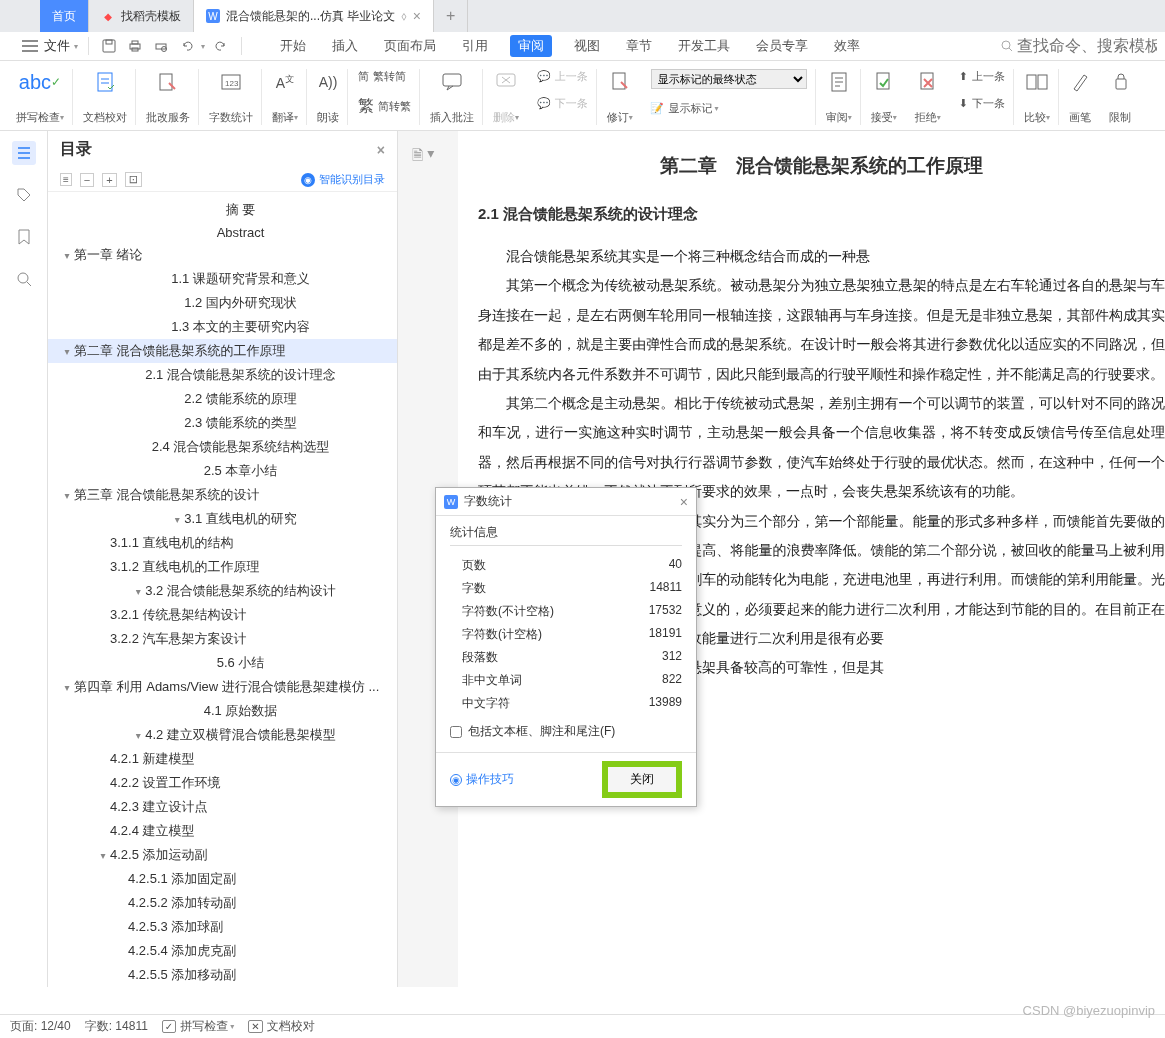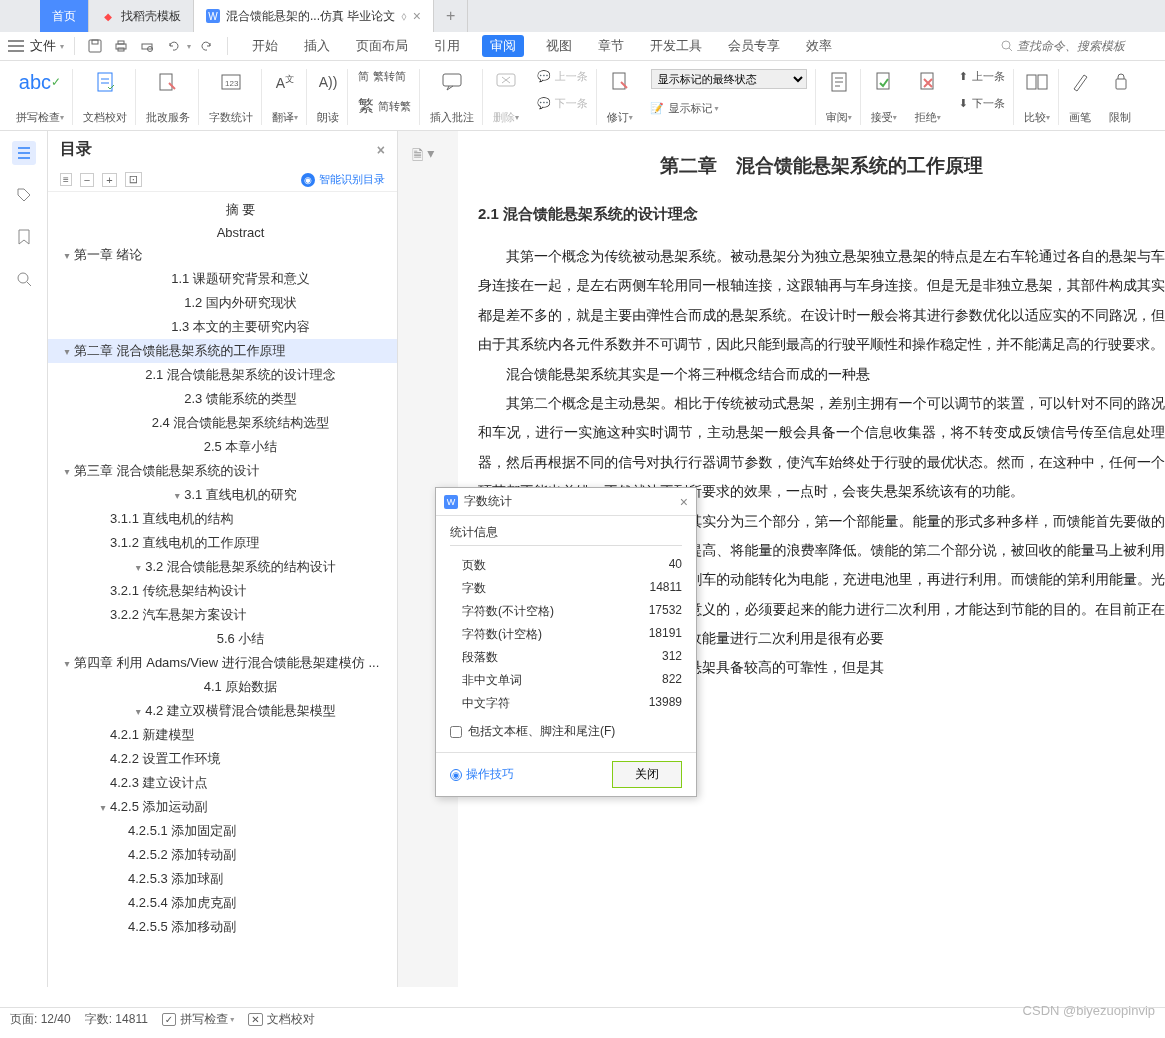--- a/index.html
+++ b/index.html
@@ -8,34 +8,34 @@
 
 .tabs { display: flex; background: #e8eaed; height: 32px; align-items: stretch; }
 .tab { display: flex; align-items: center; padding: 0 12px; gap: 6px; font-size: 12px; cursor: pointer; border-right: 1px solid #d0d0d0; }
 .tab.home { background: #4a8cff; color: #fff; margin-left: 40px; }
 .tab.active { background: #fff; color: #333; }
 .tab-icon { width: 14px; height: 14px; display: inline-flex; align-items: center; justify-content: center; font-size: 10px; }
 .tab-close { color: #999; font-size: 14px; }
 .tab.new { background: #e8eaed; }
 
 
-.menubar { display: flex; align-items: center; height: 28px; gap: 6px; padding: 0 8px; border-bottom: 1px solid #e0e0e0; background: #fff; justify-content: flex-end; }
+.menubar { display: flex; align-items: center; height: 28px; gap: 6px; padding: 0 22px; border-bottom: 1px solid #e0e0e0; background: #fff; justify-content: flex-end; }
 .menubar .hamburger { width: 16px; height: 12px; display: inline-block; }
 .menubar .hamburger svg { width: 100%; height: 100%; }
 .menubar .label { font-size: 13px; color: #333; }
 .menubar .sep { width: 1px; height: 18px; background: #e0e0e0; margin: 0 4px; }
 .menubar .icon-btn { width: 20px; height: 20px; display: inline-flex; align-items: center; justify-content: center; cursor: pointer; color: #666; }
 .dd { font-size: 8px; color: #999; margin-left: -2px; }
 
 
 .ribbon-tabs { display: flex; align-items: center; height: 28px; padding: 0 8px; gap: 18px; font-size: 13px; color: #555; background: #fff; }
 .ribbon-tabs .rtab { cursor: pointer; padding: 2px 4px; }
 .ribbon-tabs .rtab.active { background: #2d7ff9; color: #fff; border-radius: 3px; padding: 2px 8px; }
 .ribbon-tabs .search { margin-left: auto; color: #aaa; display: flex; align-items: center; gap: 4px; }
-.ribbon-tabs .search input { border: none; outline: none; font-size: 12px; color: #888; width: 140px; font-style: italic; }
+.ribbon-tabs .search input { border: none; outline: none; font-size: 16px; color: #888; width: 140px; }
 
 
 .toolbar { display: flex; align-items: flex-start; padding: 8px 8px 4px 8px; border-bottom: 1px solid #e0e0e0; gap: 2px; background: #fff; height: 70px; overflow: hidden; }
 .tool-group { display: flex; flex-direction: column; align-items: center; padding: 0 8px; border-right: 1px solid #e8e8e8; height: 56px; justify-content: space-between; }
 .tool-group.noborder { border-right: none; }
 .tool-icon { font-size: 20px; color: #555; height: 26px; display: flex; align-items: center; justify-content: center; }
 .tool-label { font-size: 11px; color: #555; white-space: nowrap; display: flex; align-items: center; gap: 2px; }
 .tool-row { display: flex; flex-direction: column; gap: 3px; }
 .tool-row-item { display: flex; align-items: center; gap: 4px; font-size: 11px; color: #555; white-space: nowrap; }
 
@@ -73,24 +73,24 @@
 .dialog-title .tlogo { width: 14px; height: 14px; background: #4a8cff; color: #fff; display: inline-flex; align-items: center; justify-content: center; font-size: 9px; border-radius: 2px; margin-right: 6px; }
 .dialog-title .tclose { margin-left: auto; color: #888; cursor: pointer; font-size: 14px; }
 .dialog-body { padding: 8px 14px; }
 .dialog-body .section-label { font-size: 12px; color: #333; margin-bottom: 4px; }
 .dialog-body hr { border: none; border-top: 1px solid #ddd; margin: 4px 0 8px 0; }
 .stat-row { display: flex; justify-content: space-between; padding: 3px 0 3px 12px; font-size: 12px; color: #333; }
 .checkbox-row { display: flex; align-items: center; gap: 6px; padding: 8px 0 4px 0; font-size: 12px; }
 .checkbox-row input { width: 12px; height: 12px; }
 .dialog-footer { display: flex; align-items: center; padding: 8px 14px; border-top: 1px solid #e0e0e0; }
 .dialog-footer .tip { color: #2d7ff9; display: flex; align-items: center; gap: 4px; font-size: 12px; }
-.dialog-footer .btn { margin-left: auto; padding: 4px 22px; border: 1px solid #84cc16; background: #f5f5f5; cursor: pointer; font-size: 12px; }
-
-
-.statusbar { position: absolute; bottom: 7px; left: 0; right: 0; height: 24px; background: #fff; border-top: 1px solid #e0e0e0; display: flex; align-items: center; padding: 0 10px; font-size: 12px; color: #555; gap: 14px; }
+.dialog-footer .btn { margin-left: auto; padding: 4px 22px; border: 6px solid #84cc16; background: #f5f5f5; cursor: pointer; font-size: 12px; }
+
+
+.statusbar { position: absolute; bottom: 0; left: 0; right: 0; height: 24px; background: #fff; border-top: 1px solid #e0e0e0; display: flex; align-items: center; padding: 0 10px; font-size: 12px; color: #555; gap: 14px; }
 .statusbar .sitem { display: flex; align-items: center; gap: 4px; }
 .watermark { position: absolute; bottom: 20px; right: 10px; font-size: 13px; color: #b8b8b8; }
 
 svg { display: block; }
 </style>
 </head>
 <body>
 
 <div class="tabs">
   <div class="tab home">
@@ -446,20 +446,24 @@
         <div class="tree-item l0 selected">
           <span class="chev">▾</span>
           <span>第二章 混合馈能悬架系统的工作原理</span>
         </div>
         <div class="tree-item l1">
           <span class="chev"></span>
           <span>2.1 混合馈能悬架系统的设计理念</span>
         </div>
         <div class="tree-item l1">
           <span class="chev"></span>
+          <span>2.2 馈能系统的原理</span>
+        </div>
+        <div class="tree-item l1">
+          <span class="chev"></span>
           <span>2.3 馈能系统的类型</span>
         </div>
         <div class="tree-item l1">
           <span class="chev"></span>
           <span>2.4 混合馈能悬架系统结构选型</span>
         </div>
         <div class="tree-item l1">
           <span class="chev"></span>
           <span>2.5 本章小结</span>
         </div>
@@ -511,20 +515,24 @@
           <span class="chev"></span>
           <span>4.2.1 新建模型</span>
         </div>
         <div class="tree-item l2">
           <span class="chev"></span>
           <span>4.2.2 设置工作环境</span>
         </div>
         <div class="tree-item l2">
           <span class="chev"></span>
           <span>4.2.3 建立设计点</span>
+        </div>
+        <div class="tree-item l2">
+          <span class="chev"></span>
+          <span>4.2.4 建立模型</span>
         </div>
         <div class="tree-item l2">
           <span class="chev">▾</span>
           <span>4.2.5 添加运动副</span>
         </div>
         <div class="tree-item l3">
           <span class="chev"></span>
           <span>4.2.5.1 添加固定副</span>
         </div>
         <div class="tree-item l3">
@@ -547,22 +555,22 @@
   </div>
 
   <div class="document">
     <div class="page-icons">
       <span>🗎</span>
       <span class="dd">▾</span>
     </div>
     <div class="page-content">
       <div class="ch-title">第二章　混合馈能悬架系统的工作原理</div>
       <div class="sec-title">2.1 混合馈能悬架系统的设计理念</div>
+      <p>混合馈能悬架系统其实是一个将三种概念结合而成的一种悬</p>
       <p>其第一个概念为传统被动悬架系统。被动悬架分为独立悬架独立悬架的特点是左右车轮通过各自的悬架与车身连接在一起，是左右两侧车轮用同一根轴连接，这跟轴再与车身连接。但是无是非独立悬架，其部件构成其实都是差不多的，就是主要由弹性合而成的悬架系统。在设计时一般会将其进行参数优化以适应实的不同路况，但由于其系统内各元件系数并不可调节，因此只能到最高的行驶平顺性和操作稳定性，并不能满足高的行驶要求。</p>
-      <p>混合馈能悬架系统其实是一个将三种概念结合而成的一种悬</p>
       <p>其第二个概念是主动悬架。相比于传统被动式悬架，差别主拥有一个可以调节的装置，可以针对不同的路况和车况，进行一实施这种实时调节，主动悬架一般会具备一个信息收集器，将不转变成反馈信号传至信息处理器，然后再根据不同的信号对执行行器调节参数，使汽车始终处于行驶的最优状态。然而，在这种中，任何一个环节都不能出差错，不然就达不到所要求的效果，一点时，会丧失悬架系统该有的功能。</p>
       <p>其第三个概念就是馈能。馈能其实分为三个部分，第一个部能量。能量的形式多种多样，而馈能首先要做的就是回收被浪费而将能量的利用率提高、将能量的浪费率降低。馈能的第二个部分说，被回收的能量马上被利用是很难的，需要一个存储或者中转刹车的动能转化为电能，充进电池里，再进行利用。而馈能的第利用能量。光是将能量收集转化存储起来是没有意义的，必须要起来的能力进行二次利用，才能达到节能的目的。在目前正在蓬汽车行业中，节省能量甚至是回收能量进行二次利用是很有必要</p>
       <p>在这三个概念当中，传统被动悬架具备较高的可靠性，但是其</p>
     </div>
   </div>
 </div>
 
 <div class="dialog">
   <div class="dialog-title">
     <span class="tlogo">W</span>

